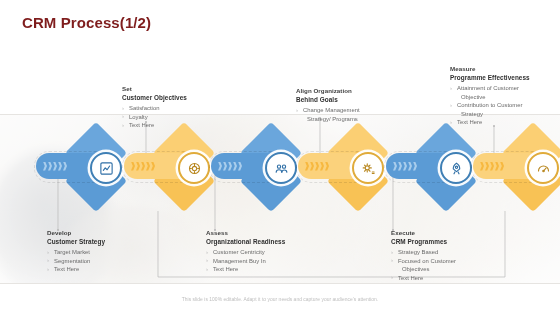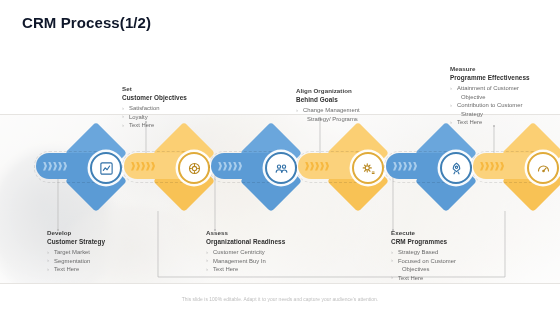--- a/index.html
+++ b/index.html
@@ -10,21 +10,21 @@
     overflow:hidden;
     position:relative;
   }
   #slide{
     position:absolute;inset:0;width:560px;height:315px;overflow:hidden;background:#fff;
   }
 
   
   .title{
     position:absolute;left:22px;top:14px;
-    font-size:15px;font-weight:bold;color:#0f172a;
+    font-size:15px;font-weight:bold;color:#7f1d1d;
     letter-spacing:.1px;
   }
 
   
   .photo-band{
     position:absolute;left:0;top:114px;width:560px;height:170px;
     overflow:hidden;
   }
   .photo-band .ph{
     position:absolute;inset:0;

